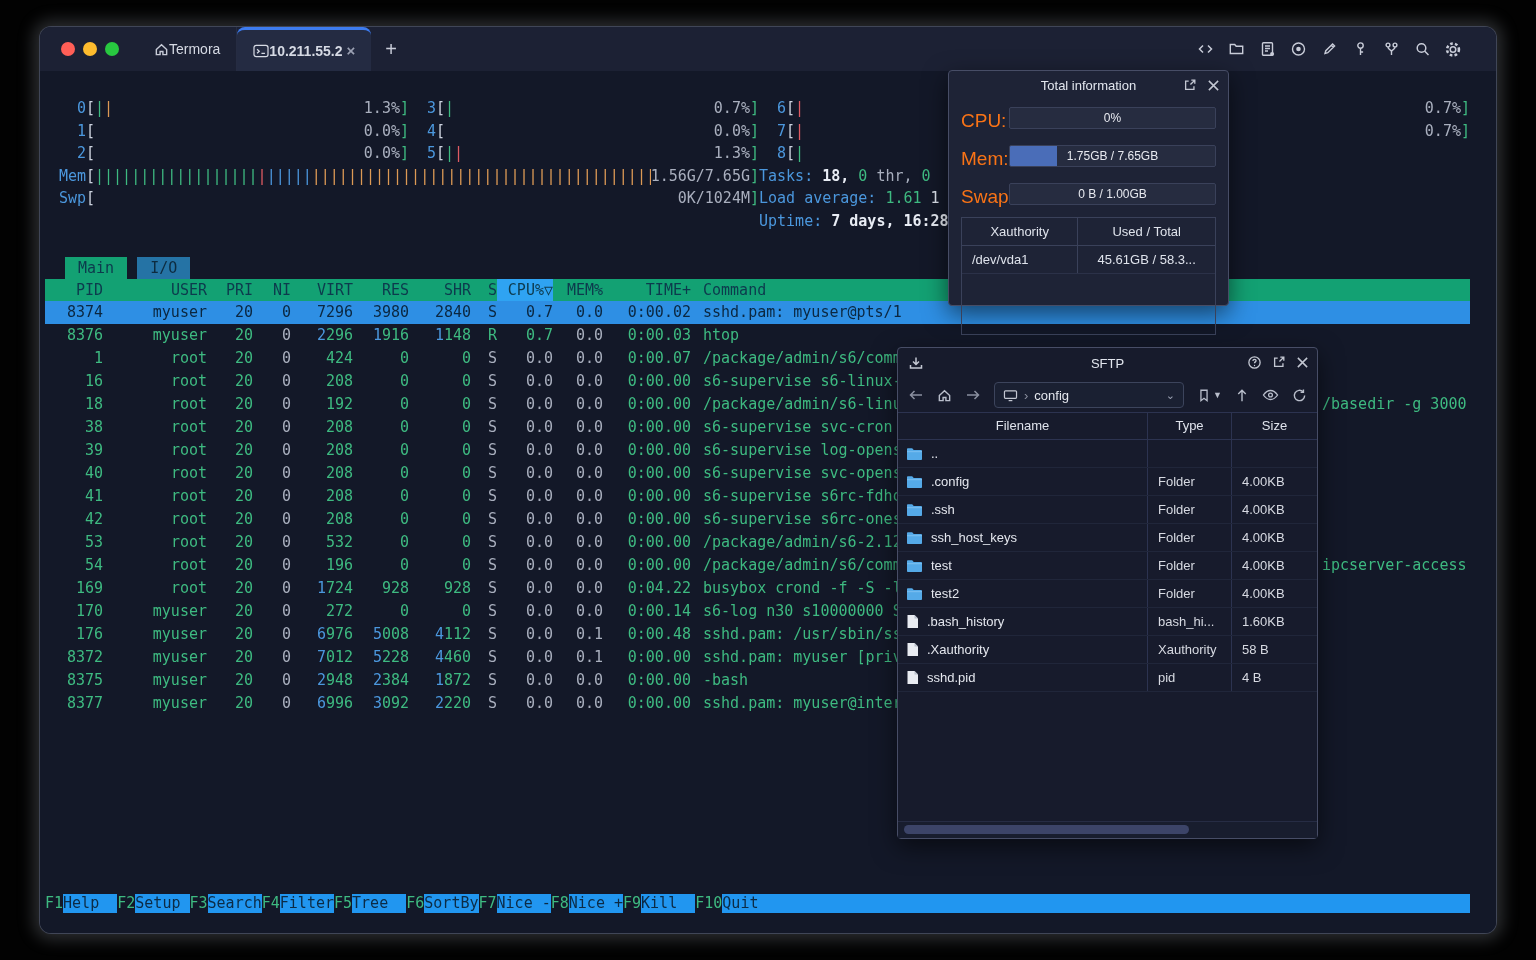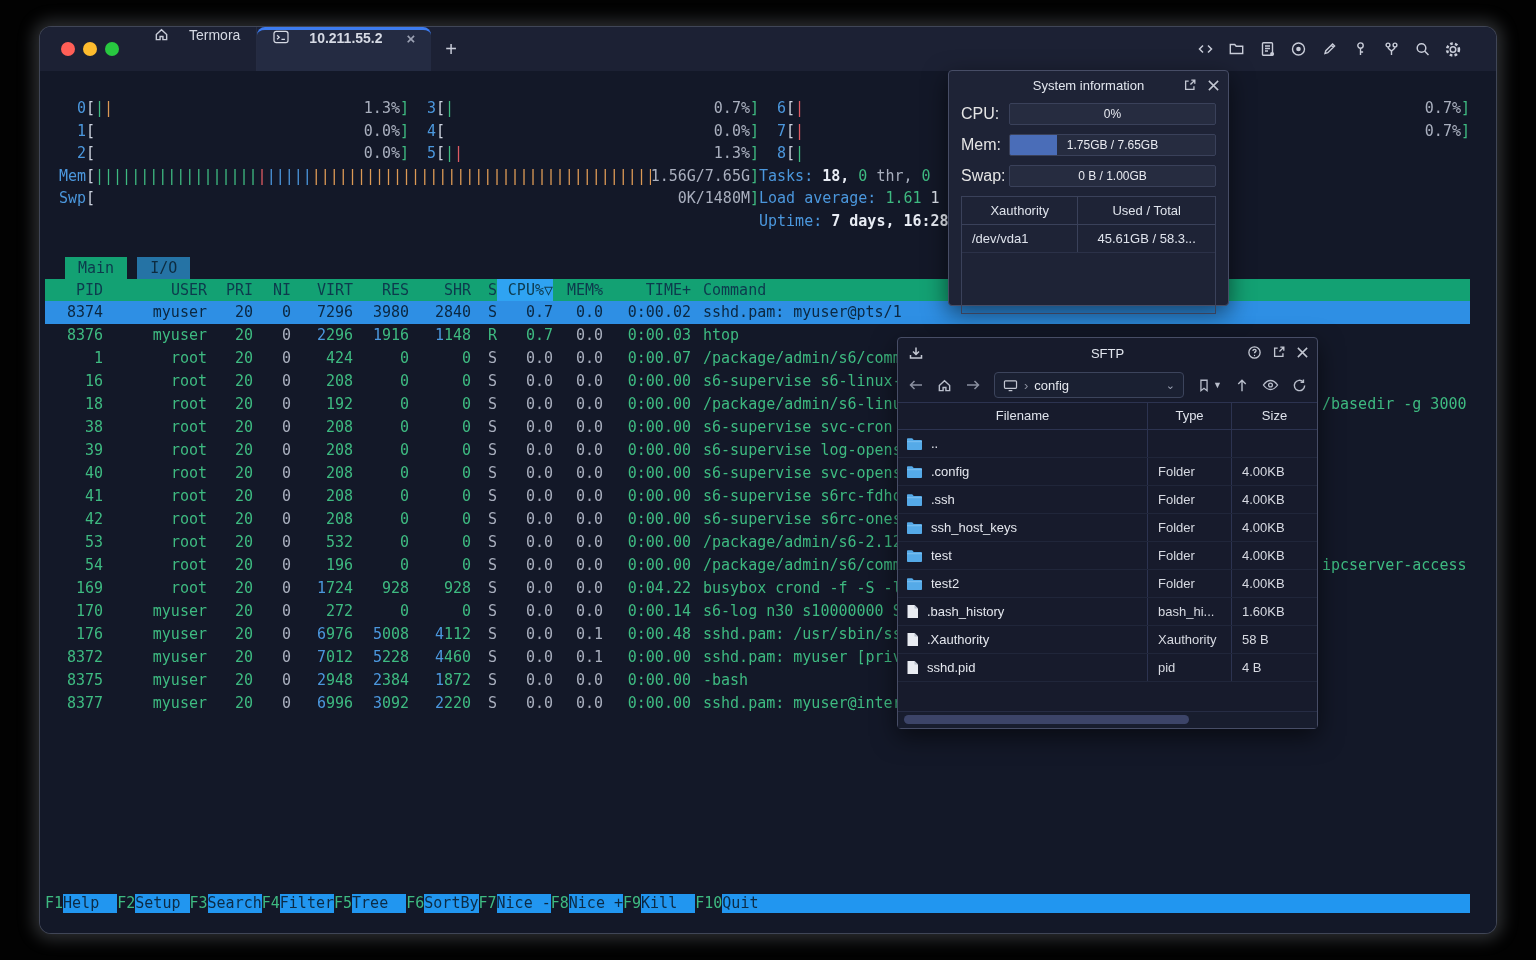--- a/index.html
+++ b/index.html
@@ -7,21 +7,21 @@
          font-family:"Liberation Sans",sans-serif;}
   .window{position:absolute;left:40px;top:27px;width:1456px;height:906px;border-radius:11px;
           background:#131828;overflow:hidden;
           box-shadow:0 0 16px 7px rgba(140,145,155,.30),0 0 0 1px #2a2f42;}
   
   .titlebar{position:absolute;left:0;top:0;right:0;height:44px;background:#1c2134;}
   .lights{position:absolute;left:21px;top:15px;display:flex;gap:8px;}
   .light{width:14px;height:14px;border-radius:50%;}
   .l-red{background:#ff5f57}.l-yel{background:#febc2e}.l-grn{background:#28c840}
   .tabs{position:absolute;left:98px;top:0;height:44px;display:flex;}
-  .tab{display:flex;align-items:flex-start;gap:20px;padding:0 16px;color:#d6dae4;font-size:14px;height:44px;box-sizing:border-box;}
+  .tab{display:flex;align-items:center;gap:0;padding:0 16px;color:#d6dae4;font-size:14px;height:44px;box-sizing:border-box;}
   .tab-idle{background:#1c2134;border-right:1px solid #262c42;}
   .tab-active{background:#242b42;border-top:3px solid #3d7cf0;border-radius:8px 8px 0 0;font-weight:bold;}
   .tab .x{color:#9ba1b3;font-size:15px;margin-left:4px;}
   .newtab{display:flex;align-items:center;padding:0 14px;color:#c8ccd8;font-size:20px;}
   .tb-icons{position:absolute;right:34px;top:0;height:44px;display:flex;align-items:center;gap:13px;}
   .ticon{width:18px;height:18px;display:flex;align-items:center;justify-content:center;color:#c8ccd8;}
   svg{display:block}
   
   .term{position:absolute;left:0;top:44px;right:0;bottom:0;background:#131828;
         font-family:"DejaVu Sans Mono",monospace;font-size:15px;color:#c9cfdb;}
@@ -64,35 +64,35 @@
   .ffill{flex:1;background:#2196f0;}
   
   .panel{position:absolute;background:#1e2336;border:1px solid #474d66;border-radius:4px;
          box-shadow:0 8px 24px rgba(0,0,0,.55);color:#dfe3ec;box-sizing:border-box;}
   .sysinfo{left:908px;top:43px;width:281px;height:236px;}
   .p-title{height:28px;display:flex;align-items:center;justify-content:center;font-size:13px;
            position:relative;color:#e2e6ee;}
   .p-title .picons{position:absolute;right:8px;top:0;height:28px;display:flex;align-items:center;gap:10px;color:#c3c7d2;}
   .si-body{padding:4px 12px 0 12px;}
   .si-row{display:flex;align-items:center;margin-bottom:9px;}
-  .si-lbl{width:48px;font-size:16px;color:#e5e5e5;}
+  .si-lbl{width:48px;font-size:19px;color:#f97316;margin-top:7px;}
   .si-bar{flex:1;height:20px;background:#262c40;border:1px solid #3a415a;border-radius:2px;
           position:relative;overflow:hidden;}
   .si-fill{position:absolute;left:0;top:0;bottom:0;background:#4a6db8;}
   .si-bartxt{position:absolute;left:0;right:0;top:0;bottom:0;display:flex;align-items:center;justify-content:center;
              font-size:12px;color:#e8eaf0;}
   .fs-table{margin-top:2px;border:1px solid #3a415a;height:116px;font-size:13px;}
   .fs-hdr,.fs-row{display:flex;height:27px;line-height:27px;}
   .fs-hdr{border-bottom:1px solid #3a415a;}
   .fs-row{border-bottom:1px solid #2b3148;}
   .fs-c1{width:46%;text-align:center;border-right:1px solid #3a415a;box-sizing:border-box;}
   .fs-c2{flex:1;text-align:center;}
   .fs-row .fs-c1{text-align:left;padding-left:10px;width:46%;}
   
-  .sftp{left:857px;top:310px;width:421px;height:392px;background:#171b2c;border:1px solid #474d66;}
+  .sftp{left:857px;top:320px;width:421px;height:492px;background:#171b2c;border:1px solid #474d66;}
   .sftp .p-title{height:30px;}
   .sftp .dl{position:absolute;left:10px;top:0;height:30px;display:flex;align-items:center;color:#c3c7d2;}
   .sftp-toolbar{height:34px;display:flex;align-items:center;gap:13px;padding:0 10px;color:#b9becb;}
   .crumb{flex:1;height:24px;border:1px solid #3c445c;border-radius:4px;background:#1a2032;
          display:flex;align-items:center;gap:6px;padding:0 8px;font-size:13px;color:#e4e7ee;}
   .crumb .sep{color:#8b90a0}
   .crumb .chev{margin-left:auto;color:#9ba1b3;font-size:11px;}
   .bkgrp{display:flex;align-items:center;gap:2px;}
   .caret{font-size:9px;color:#b9becb;}
   .ftable-hdr{display:flex;height:26px;line-height:26px;font-size:13px;color:#dfe3ec;
@@ -205,21 +205,21 @@
                 <div class="meter"><span class="m-lbl">1</span><span class="m-bo">[</span><span class="m-bars"></span><span class="m-pct">0.0%</span><span class="m-bc">]</span></div>
                 <div class="meter"><span class="m-lbl">2</span><span class="m-bo">[</span><span class="m-bars"></span><span class="m-pct">0.0%</span><span class="m-bc">]</span></div>
                 <div class="meter"><span class="m-lbl">3</span><span class="m-bo">[</span><span class="m-bars"><span class="p-green">|</span></span><span class="m-pct">0.7%</span><span class="m-bc">]</span></div>
                 <div class="meter"><span class="m-lbl">4</span><span class="m-bo">[</span><span class="m-bars"></span><span class="m-pct">0.0%</span><span class="m-bc">]</span></div>
                 <div class="meter"><span class="m-lbl">5</span><span class="m-bo">[</span><span class="m-bars"><span class="p-green">|</span><span class="p-red">|</span></span><span class="m-pct">1.3%</span><span class="m-bc">]</span></div>
               </div>
         <div id="mem-row">
                 <div class="meter"><span class="m-lbl">Mem</span><span class="m-bo">[</span><span class="m-bars"><span class="p-green">||||||||||||||||||</span><span class="p-red">|</span><span class="p-blue">|||||</span><span class="p-orange">||||||||||||||||||||||||||||||||||||||||</span></span><span class="m-txt c-orange">1.56G/7.65G</span><span class="m-bc">]</span></div>
               </div>
         <div id="swp-row">
-                <div class="meter"><span class="m-lbl">Swp</span><span class="m-bo">[</span><span class="m-bars"></span><span class="m-txt">0K/1480M</span><span class="m-bc">]</span></div>
+                <div class="meter"><span class="m-lbl">Swp</span><span class="m-bo">[</span><span class="m-bars"></span><span class="m-txt">0K/1024M</span><span class="m-bc">]</span></div>
               </div>
       </div>
       <div class="m-right" id="cpu-right">
               <div class="meter"><span class="m-lbl">6</span><span class="m-bo">[</span><span class="m-bars"><span class="p-red">|</span></span><span class="m-pct">0.7%</span><span class="m-bc">]</span></div>
               <div class="meter"><span class="m-lbl">7</span><span class="m-bo">[</span><span class="m-bars"><span class="p-red">|</span></span><span class="m-pct">0.7%</span><span class="m-bc">]</span></div>
               <div class="meter"><span class="m-lbl">8</span><span class="m-bo">[</span><span class="m-bars"><span class="p-green">|</span></span></div>
               <div class="infoline"><span class="c-blue">Tasks: </span><span class="c-wb">18, </span><span class="c-green">0</span><span class="c-gray"> thr, </span><span class="c-green">0</span></div>
               <div class="infoline"><span class="c-blue">Load average: </span><span class="c-green">1.61 </span><span class="c-white">1</span></div>
               <div class="infoline"><span class="c-blue">Uptime: </span><span class="c-wb">7 days, 16:28</span></div>
             </div>
@@ -248,21 +248,21 @@
             <div class="crow"><span class="cell c-pid c-green">8372</span><span class="cell c-user c-green">myuser</span><span class="cell c-pri c-green">20</span><span class="cell c-ni c-gray">0</span><span class="cell c-virt c-green"><span class="c-blue">7</span>012</span><span class="cell c-res c-green"><span class="c-blue">5</span>228</span><span class="cell c-shr c-green"><span class="c-blue">4</span>460</span><span class="cell c-s c-gray">S</span><span class="cell c-cpu c-gray">0.0</span><span class="cell c-mem c-gray">0.1</span><span class="cell c-time c-green">0:00.00</span><span class="cell c-cmd c-green">sshd.pam: myuser [priv]</span></div>
             <div class="crow"><span class="cell c-pid c-green">8375</span><span class="cell c-user c-green">myuser</span><span class="cell c-pri c-green">20</span><span class="cell c-ni c-gray">0</span><span class="cell c-virt c-green"><span class="c-blue">2</span>948</span><span class="cell c-res c-green"><span class="c-blue">2</span>384</span><span class="cell c-shr c-green"><span class="c-blue">1</span>872</span><span class="cell c-s c-gray">S</span><span class="cell c-cpu c-gray">0.0</span><span class="cell c-mem c-gray">0.0</span><span class="cell c-time c-green">0:00.00</span><span class="cell c-cmd c-green">-bash</span></div>
             <div class="crow"><span class="cell c-pid c-green">8377</span><span class="cell c-user c-green">myuser</span><span class="cell c-pri c-green">20</span><span class="cell c-ni c-gray">0</span><span class="cell c-virt c-green"><span class="c-blue">6</span>996</span><span class="cell c-res c-green"><span class="c-blue">3</span>092</span><span class="cell c-shr c-green"><span class="c-blue">2</span>220</span><span class="cell c-s c-gray">S</span><span class="cell c-cpu c-gray">0.0</span><span class="cell c-mem c-gray">0.0</span><span class="cell c-time c-green">0:00.00</span><span class="cell c-cmd c-green">sshd.pam: myuser@internal-sft</span></div>
           </div>
    </div>
    <div class="fbar" id="fbar"><span class="fk">F1</span><span class="fl">Help  </span><span class="fk">F2</span><span class="fl">Setup </span><span class="fk">F3</span><span class="fl">Search</span><span class="fk">F4</span><span class="fl">Filter</span><span class="fk">F5</span><span class="fl">Tree  </span><span class="fk">F6</span><span class="fl">SortBy</span><span class="fk">F7</span><span class="fl">Nice -</span><span class="fk">F8</span><span class="fl">Nice +</span><span class="fk">F9</span><span class="fl">Kill  </span><span class="fk">F10</span><span class="fl">Quit  </span><div class="ffill"></div></div>
   </div>
 
   <div class="panel sysinfo">
     <div class="p-title">
-      <span>System information</span>
+      <span>Total information</span>
       <span class="picons">
         <span>
               <svg width="14" height="14" viewBox="0 0 16 16" fill="none" stroke="#c3c7d2" stroke-width="1.5">
                 <path d="M6.5 3.5H3v9.5h9.5V9.5M9.5 2.5H13.5V6.5M13.2 2.8 8.5 7.5"></path>
               </svg>
             </span>
         <span>
               <svg width="13" height="13" viewBox="0 0 14 14" stroke="#c3c7d2" stroke-width="1.6">
                 <path d="M2 2l10 10M12 2 2 12"></path>
               </svg>

